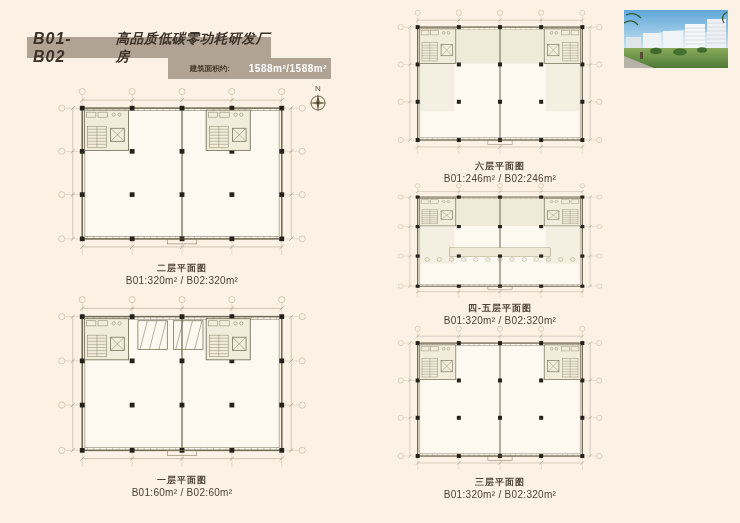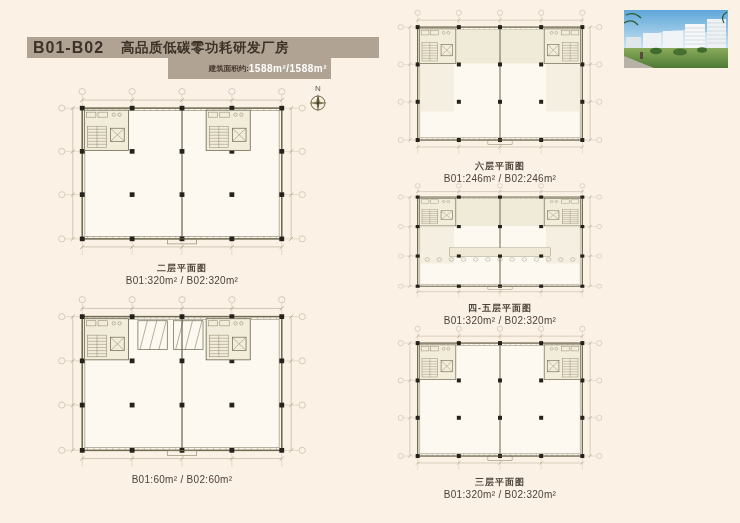--- a/index.html
+++ b/index.html
@@ -1,26 +1,26 @@
 <!DOCTYPE html>
 <html><head>
 <meta charset="utf-8">
 <style>
   html,body{margin:0;padding:0;background:#fbf2e5;}
   .page{position:relative;width:740px;height:523px;background:#fbf2e5;overflow:hidden;
         font-family:"Liberation Sans", sans-serif;color:#40362a;}
 
   
-  .title-strip{position:absolute;left:27px;top:37px;width:352px;height:21px;
-               background:#b0a394;display:flex;align-items:center;padding-left:6px;box-sizing:border-box;}
+  .title-strip{position:absolute;left:27px;top:37px;width:244px;height:21px;
+               background:#b0a394;display:flex;align-items:center;padding-left:6px;box-sizing:border-box;font-style:italic;}
   .title-code{font-size:16px;font-weight:bold;letter-spacing:1px;color:#3c3227;}
   .title-text{font-size:13.5px;font-weight:bold;margin-left:17px;color:#3c3227;letter-spacing:0.5px;}
   .area-strip{position:absolute;left:168px;top:58px;width:163px;height:21px;background:#b0a394;
               display:flex;align-items:center;justify-content:flex-end;padding-right:4px;box-sizing:border-box;}
-  .area-label{font-size:7.5px;font-weight:bold;color:#44382c;margin-right:0;}
+  .area-label{font-size:7.5px;font-weight:bold;color:#44382c;margin-right:19px;}
   .area-value{font-size:10px;font-weight:bold;color:#ffffff;letter-spacing:0.5px;}
 
   
   .compass{position:absolute;left:306px;top:84px;width:24px;text-align:center;}
   .compass-n{font-size:8px;color:#5f5840;line-height:9px;}
 
   
   .photo{position:absolute;left:624px;top:10px;width:104px;height:58px;overflow:hidden;}
 
   
@@ -455,20 +455,21 @@
           <line x1="168" y1="42" x2="181" y2="55" stroke="#8a8266" stroke-width="0.5"></line>
           <line x1="181" y1="42" x2="168" y2="55" stroke="#8a8266" stroke-width="0.5"></line>
           <rect x="145" y="26" width="9" height="5" fill="none" stroke="#8a8266" stroke-width="0.5"></rect>
           <rect x="156" y="26" width="9" height="5" fill="none" stroke="#8a8266" stroke-width="0.5"></rect>
           <circle cx="171" cy="28.5" r="1.6" stroke="#8a8266" fill="none" stroke-width="0.5"></circle>
           <circle cx="176.5" cy="28.5" r="1.6" stroke="#8a8266" fill="none" stroke-width="0.5"></circle>
         </g>
         <rect x="106" y="152" width="28" height="5" fill="none" stroke="#8a8266" stroke-width="0.6"></rect>
       </svg>
     <figcaption>
+      <div class="plan-caption">一层平面图</div>
       <div class="plan-areas">B01:60m² / B02:60m²</div>
     </figcaption>
   </figure>
 
   <figure class="plan" id="plan-6f">
     <svg class="plan-svg" width="208" height="152" viewBox="0 0 240 175" preserveAspectRatio="none">
         <line x1="25" y1="9" x2="25" y2="168" stroke="#d4cab7" stroke-width="0.6"></line>
         <circle cx="25" cy="5.5" r="3" stroke="#bfb3a0" fill="none" stroke-width="0.6"></circle>
         <line x1="72.5" y1="9" x2="72.5" y2="168" stroke="#d4cab7" stroke-width="0.6"></line>
         <circle cx="72.5" cy="5.5" r="3" stroke="#bfb3a0" fill="none" stroke-width="0.6"></circle>

